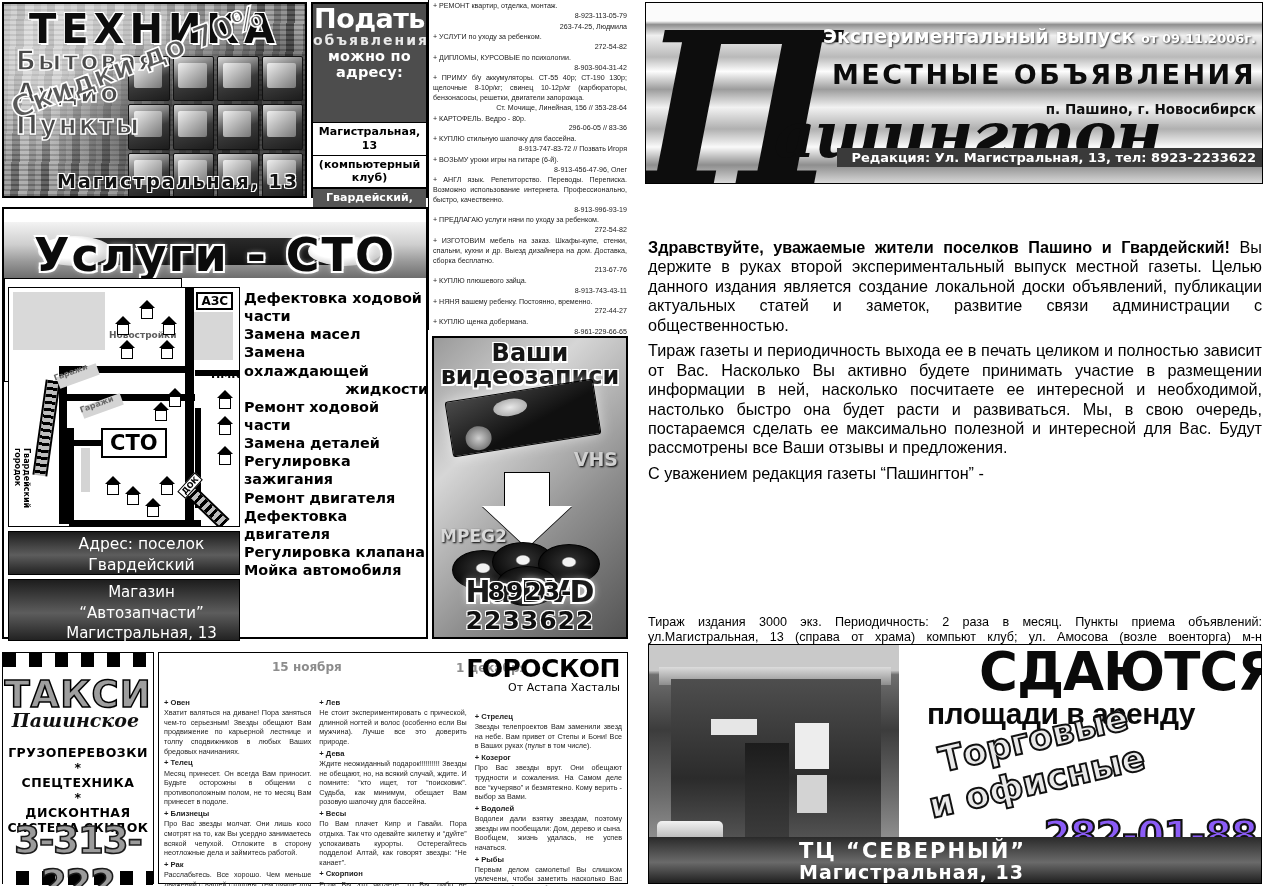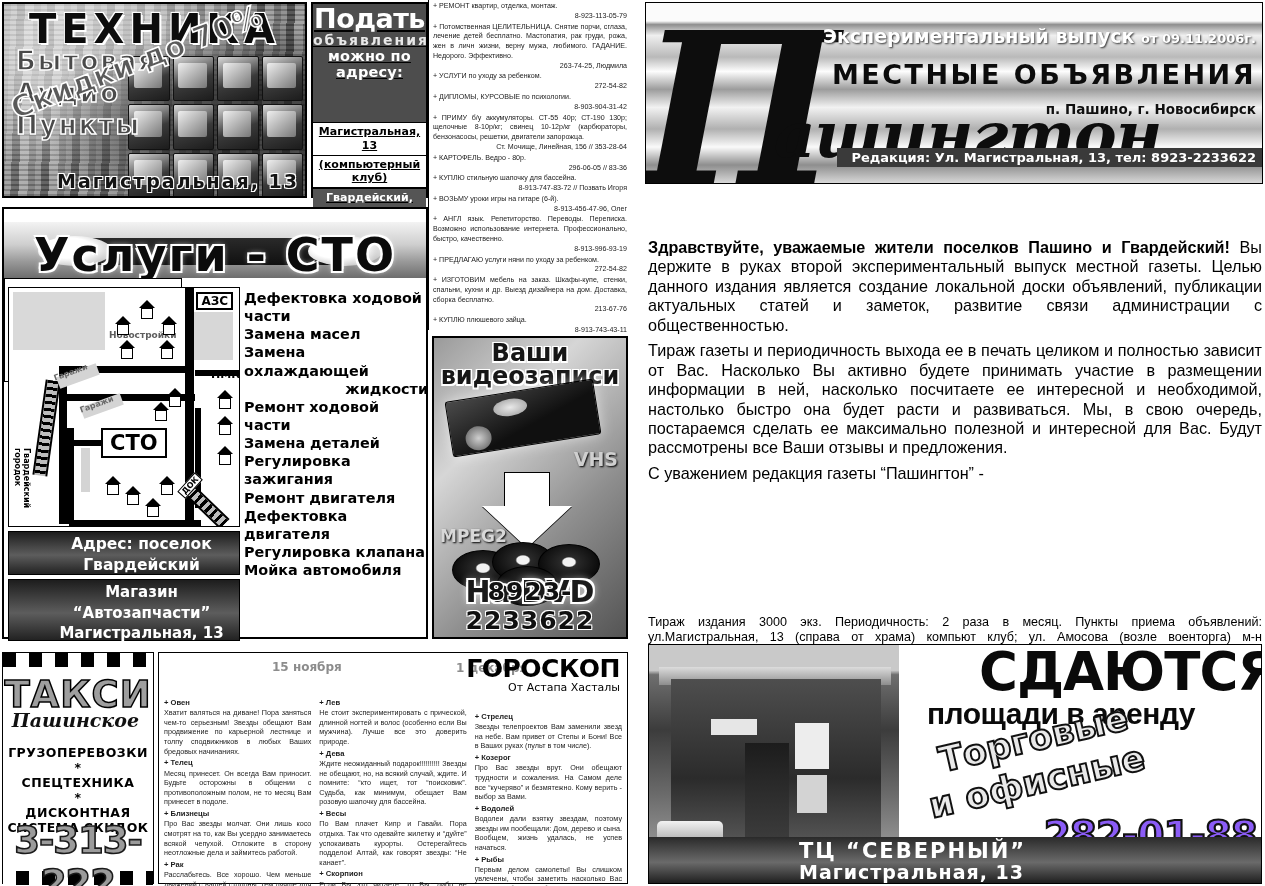--- a/index.html
+++ b/index.html
@@ -59,21 +59,21 @@
     font-family:"DejaVu Sans", sans-serif; white-space:nowrap;
   }
   #tehnika-addr{
     position:absolute; left:0; right:6px; bottom:4px; text-align:right;
     font-size:19px; font-weight:bold; color:#141414; letter-spacing:2px;
     text-shadow:-1px -1px 0 #fff,1px -1px 0 #fff,-1px 1px 0 #fff,1px 1px 0 #fff;
     font-family:"DejaVu Sans", sans-serif;
   }
 
   
-  #podat-ad{ left:311px; top:2px; width:117px; height:196px; border:2px solid #000; background:#fff;text-decoration:underline; }
+  #podat-ad{ left:311px; top:2px; width:117px; height:196px; border:2px solid #000; background:#fff; }
   #podat-top{ background:#4d4d4d; height:118px; position:relative; }
   #podat-h1{ color:#fff; font-size:27px; font-weight:bold; text-align:center; line-height:.98;
              padding-top:2px; letter-spacing:-.5px; font-family:"DejaVu Sans", sans-serif;}
   #podat-h2{ color:#e8e8e8; font-size:14px; font-weight:bold; text-align:center; letter-spacing:2px;
              font-family:"DejaVu Sans", sans-serif; }
   #podat-h3{ color:#fff; font-size:14.5px; font-weight:bold; text-align:center; letter-spacing:.2px;
              font-family:"DejaVu Sans", sans-serif; }
   .podat-row{ font-size:11px; font-weight:bold; padding:2px 3px; border-top:1px solid #000;
               text-align:center; font-family:"DejaVu Sans", sans-serif; line-height:1.25;}
   .podat-row.dark{ background:#555; color:#fff; border-top:2px solid #000; }
@@ -119,21 +119,21 @@
              border-left:2px solid #000; border-right:2px solid #000;}
   .map-garage{ position:absolute; background:#d4d4d4; }
 
   
   #sto-services{ position:absolute; left:240px; top:80px; width:184px;
     font-size:14.4px; font-weight:bold; line-height:1.26; font-family:"DejaVu Sans", sans-serif; }
   #sto-services .indent{ text-align:right; }
 
   
   .darkbox{ position:absolute; background:linear-gradient(180deg,#1d1d1d,#5d5d5d 55%,#222);
-            border:1px solid #000; color:#fff; font-weight:bold;
+            border:1px solid #000; color:#fff; font-weight:normal;
             font-family:"DejaVu Sans", sans-serif; text-align:center;padding-left:35px; }
   #sto-addr-box{ left:4px; top:322px; width:232px; height:44px; font-size:15.5px; line-height:1.35; padding-top:2px;}
   #sto-shop-box{ left:4px; top:370px; width:232px; height:62px; font-size:15px; line-height:1.38; padding-top:2px;}
   #sto-hours-box{ left:242px; top:324px; width:178px; height:104px; border:1px solid #000; background:#fff;
     text-align:center; font-family:"DejaVu Sans", sans-serif; font-weight:bold; font-size:24px; line-height:1.3;
     padding-top:12px;}
 
   
   #dvd-ad{ left:432px; top:336px; width:196px; height:303px; border:2px solid #000;
     background:linear-gradient(135deg,#9a9a9a 0%,#d6d6d6 30%,#8e8e8e 65%,#545454 100%); overflow:hidden;}
@@ -293,21 +293,21 @@
     </div>
     <div class="podat-row">Магистральная,  13</div>
     <div class="podat-row">(компьютерный клуб)</div>
     <div class="podat-row dark">Гвардейский, ул.Амосова</div>
     <div class="podat-row dark">М-н  “Автозапчасти”</div>
   </div>
 
   <div class="abs" id="ads-col-left-rule"></div>
   <div class="abs" id="ads-col">
       <div class="ad-item"><span>+ РЕМОНТ квартир, отделка, монтаж.</span><span class="ad-phone">8-923-113-05-79</span></div>
-      <div class="ad-item"><span>+ Потомственная ЦЕЛИТЕЛЬНИЦА. Снятие порчи, сглаза, лечение детей бесплатно. Мастопатия, рак груди, рожа, жен в личн жизни, верну мужа, любимого. ГАДАНИЕ. Недорого. Эффективно.</span><span class="ad-phone">263-74-25, Людмила</span></div>
+      <div class="ad-item"><span class="ad-phone">263-74-25, Людмила</span></div>
       <div class="ad-item"><span>+ УСЛУГИ по уходу за ребенком.</span><span class="ad-phone">272-54-82</span></div>
       <div class="ad-item"><span>+ ДИПЛОМЫ, КУРСОВЫЕ по психологии.</span><span class="ad-phone">8-903-904-31-42</span></div>
       <div class="ad-item"><span>+ ПРИМУ б/у аккумуляторы. СТ-55 40р; СТ-190 130р; щелочные 8-10р/кг; свинец 10-12р/кг (карбюраторы, бензонасосы, решетки, двигатели запорожца.</span><span class="ad-phone">Ст. Мочище, Линейная, 156 // 353-28-64</span></div>
       <div class="ad-item"><span>+ КАРТОФЕЛЬ. Ведро - 80р.</span><span class="ad-phone">296-06-05 // 83-36</span></div>
       <div class="ad-item"><span>+ КУПЛЮ стильную шапочку для бассейна.</span><span class="ad-phone">8-913-747-83-72 // Позвать Игоря</span></div>
       <div class="ad-item"><span>+ ВОЗЬМУ уроки игры на гитаре (6-й).</span><span class="ad-phone">8-913-456-47-96, Олег</span></div>
       <div class="ad-item"><span>+ АНГЛ язык. Репетиторство. Переводы. Переписка. Возможно использование интернета. Профессионально, быстро, качественно.</span><span class="ad-phone">8-913-996-93-19</span></div>
       <div class="ad-item"><span>+ ПРЕДЛАГАЮ услуги няни по уходу за ребенком.</span><span class="ad-phone">272-54-82</span></div>
       <div class="ad-item"><span>+ ИЗГОТОВИМ мебель на заказ. Шкафы-купе, стенки, спальни, кухни и др. Выезд дизайнера на дом. Доставка, сборка бесплатно.</span><span class="ad-phone">213-67-76</span></div>
       <div class="ad-item"><span>+ КУПЛЮ плюшевого зайца.</span><span class="ad-phone">8-913-743-43-11</span></div>

